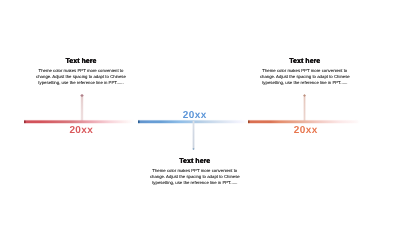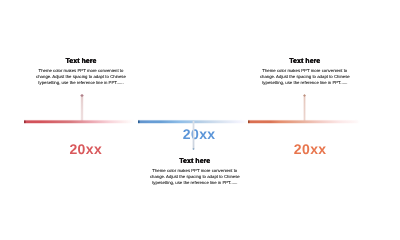--- a/index.html
+++ b/index.html
@@ -32,21 +32,21 @@
      -webkit-mask-image:radial-gradient(ellipse 52% 58% at 50% 50%,#000 30%,rgba(0,0,0,0.72) 60%,rgba(0,0,0,0.22) 85%,rgba(0,0,0,0) 100%);
      mask-image:radial-gradient(ellipse 52% 58% at 50% 50%,#000 30%,rgba(0,0,0,0.72) 60%,rgba(0,0,0,0.22) 85%,rgba(0,0,0,0) 100%);}
   .dot-red{left:80.35px;top:94.3px;background:#b0818a;}
   .dot-blue{left:192.15px;top:147.5px;background:#8aa9c6;}
   .dot-orange{left:302.7px;top:94.4px;background:#bd9280;}
 
   
   .block{position:absolute;}
   .title{font-weight:bold;font-size:6.9px;color:#151314;letter-spacing:0.1px;text-align:center;line-height:8px;text-shadow:0 0 0.32px #151314,0.22px 0 0.18px #151314;}
   .body{font-size:4.3px;line-height:6px;color:#2b2b2b;text-align:center;text-shadow:0 0 0.22px rgba(43,43,43,0.6);}
-  .year{position:absolute;font-weight:bold;font-size:14px;letter-spacing:0.4px;margin-top:16px;}
+  .year{position:absolute;font-weight:bold;font-size:10px;letter-spacing:0.4px;}
   .year-red{color:#d9595c;left:69.4px;top:125.4px;}
   .year-blue{color:#5b95d8;left:182.8px;top:109.6px;}
   .year-orange{color:#e8764e;left:293.8px;top:125.4px;}
 </style>
 </head>
 <body>
 
 <div class="slide">
 
   <div class="block" style="left:35.0px;top:57.5px;width:92px;">

